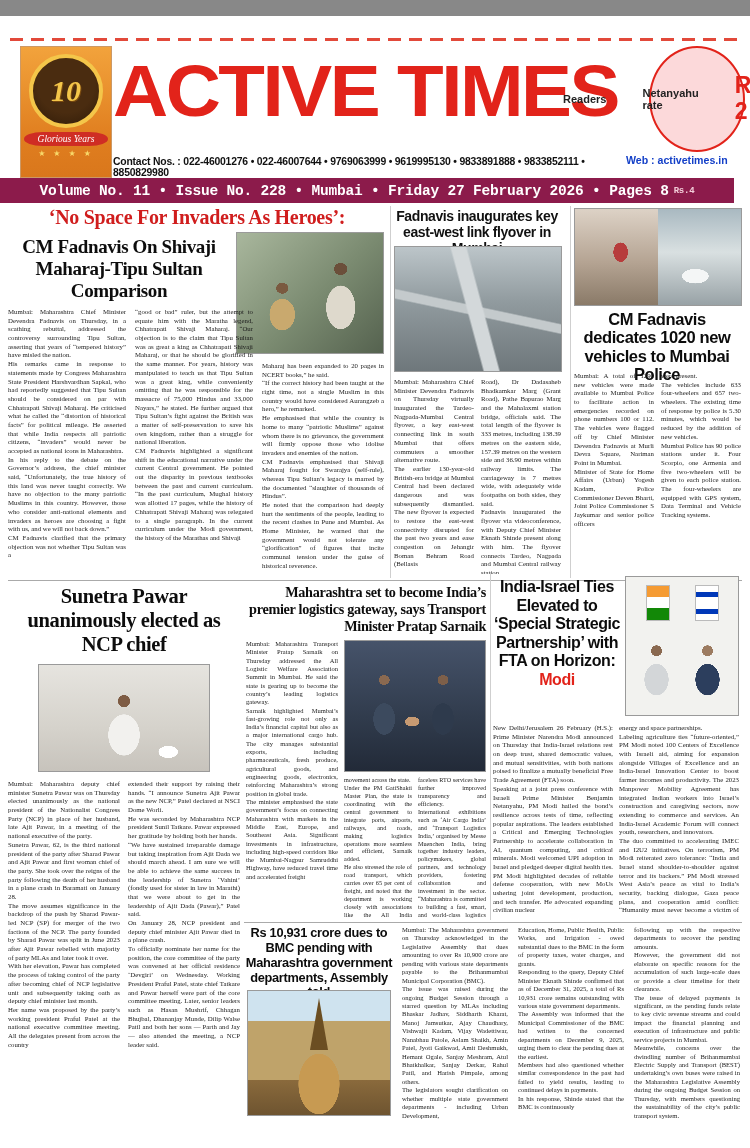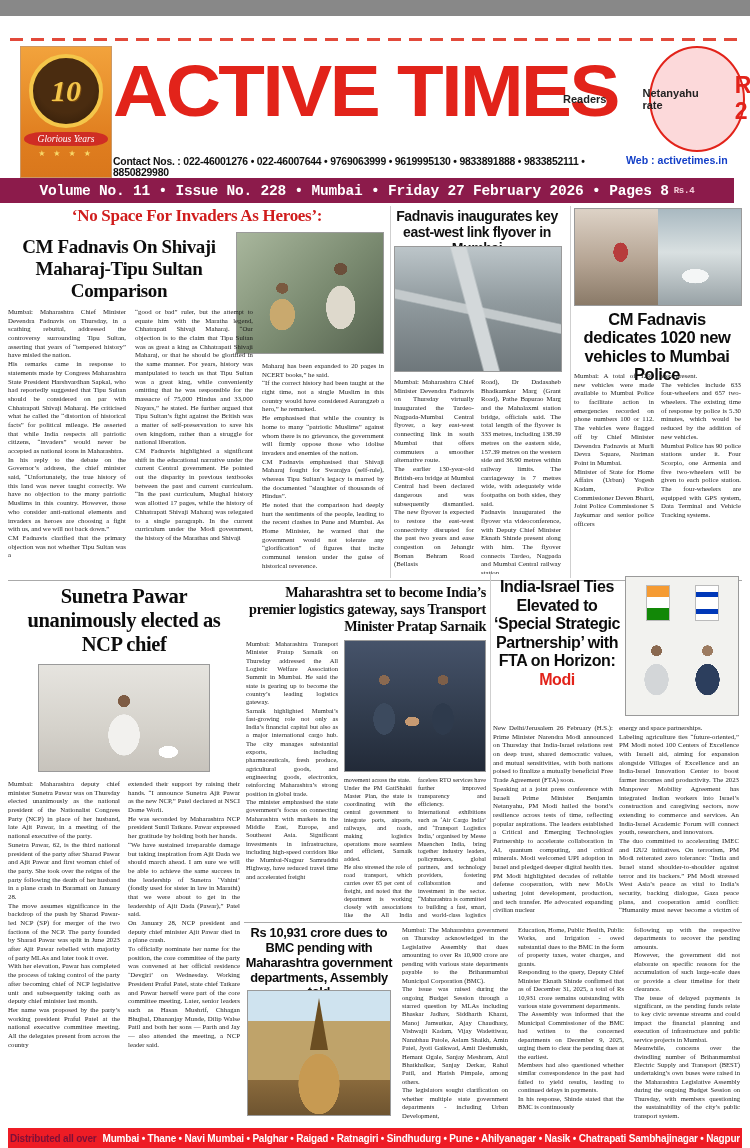--- a/index.html
+++ b/index.html
@@ -37,21 +37,21 @@
     font-size:14.5px;letter-spacing:-0.2px;font-family:Liberation Mono, monospace;}
   .issue-bar .rs4{font-size:9px;margin-left:5px;color:#f3cdd9;}
   
   .photo{border:1px solid #9a9a9a;box-sizing:border-box;}
   .col{font-size:6.8px;line-height:1.28;text-align:justify;white-space:pre-line;overflow:hidden;
     position:absolute;color:#1c1c1c;}
   .rule-h{position:absolute;height:1px;background:#aaa;}
   
   .secA{position:absolute;left:8px;top:190px;width:378px;height:372px;}
   .kicker{position:absolute;left:0;top:0;width:100%;text-align:center;color:#d01d1d;
-    font-weight:bold;font-size:17px;letter-spacing:-0.3px;}
+    font-weight:bold;font-size:20px;letter-spacing:-0.3px;}
   .headA{position:absolute;left:2px;top:30px;width:218px;text-align:center;font-weight:bold;
     font-size:19px;line-height:1.15;letter-spacing:-0.4px;color:#0d0d0d;}
   .photoA{position:absolute;left:228px;top:26px;width:148px;height:122px;
     background:
       radial-gradient(ellipse 24px 36px at 71% 62%,#ded9cc 0 60%,transparent 61%),
       radial-gradient(ellipse 11px 10px at 71% 30%,#6b4f3a 0 60%,transparent 61%),
       radial-gradient(ellipse 21px 26px at 31% 68%,#c9a96e 0 60%,transparent 61%),
       radial-gradient(ellipse 10px 9px at 31% 46%,#7a5a40 0 60%,transparent 61%),
       linear-gradient(135deg,#a9b79d,#7a8a70 55%,#55624f);}
   .colA1{left:0;top:102px;width:118px;height:268px;}
@@ -289,18 +289,14 @@
 Responding to the query, Deputy Chief Minister Eknath Shinde confirmed that as of December 31, 2025, a total of Rs 10,931 crore remains outstanding with various state government departments.
 The Assembly was informed that the Municipal Commissioner of the BMC had written to the concerned departments on December 9, 2025, urging them to clear the pending dues at the earliest.
 Members had also questioned whether similar correspondence in the past had failed to yield results, leading to continued delays in payments.
 In his response, Shinde stated that the BMC is continuously</div>
     <div class="col colG3">following up with the respective departments to recover the pending amounts.
 However, the government did not elaborate on specific reasons for the accumulation of such large-scale dues or provide a clear timeline for their clearance.
 The issue of delayed payments is significant, as the pending funds relate to key civic revenue streams and could impact the financial planning and execution of infrastructure and public service projects in Mumbai.
 Meanwhile, concerns over the dwindling number of Brihanmumbai Electric Supply and Transport (BEST) undertaking’s own buses were raised in the Maharashtra Legislative Assembly during the ongoing Budget Session on Thursday, with members questioning the sustainability of the city’s public transport system.</div>
   </div>
 
-  <div class="footer-bar sans">
-    <span class="pre">Distributed all over</span>
-    <span>Mumbai • Thane • Navi Mumbai • Palghar • Raigad • Ratnagiri • Sindhudurg • Pune • Ahilyanagar • Nasik • Chatrapati Sambhajinagar • Nagpur</span>
-  </div>
 
 </div>
 
 </body></html>

